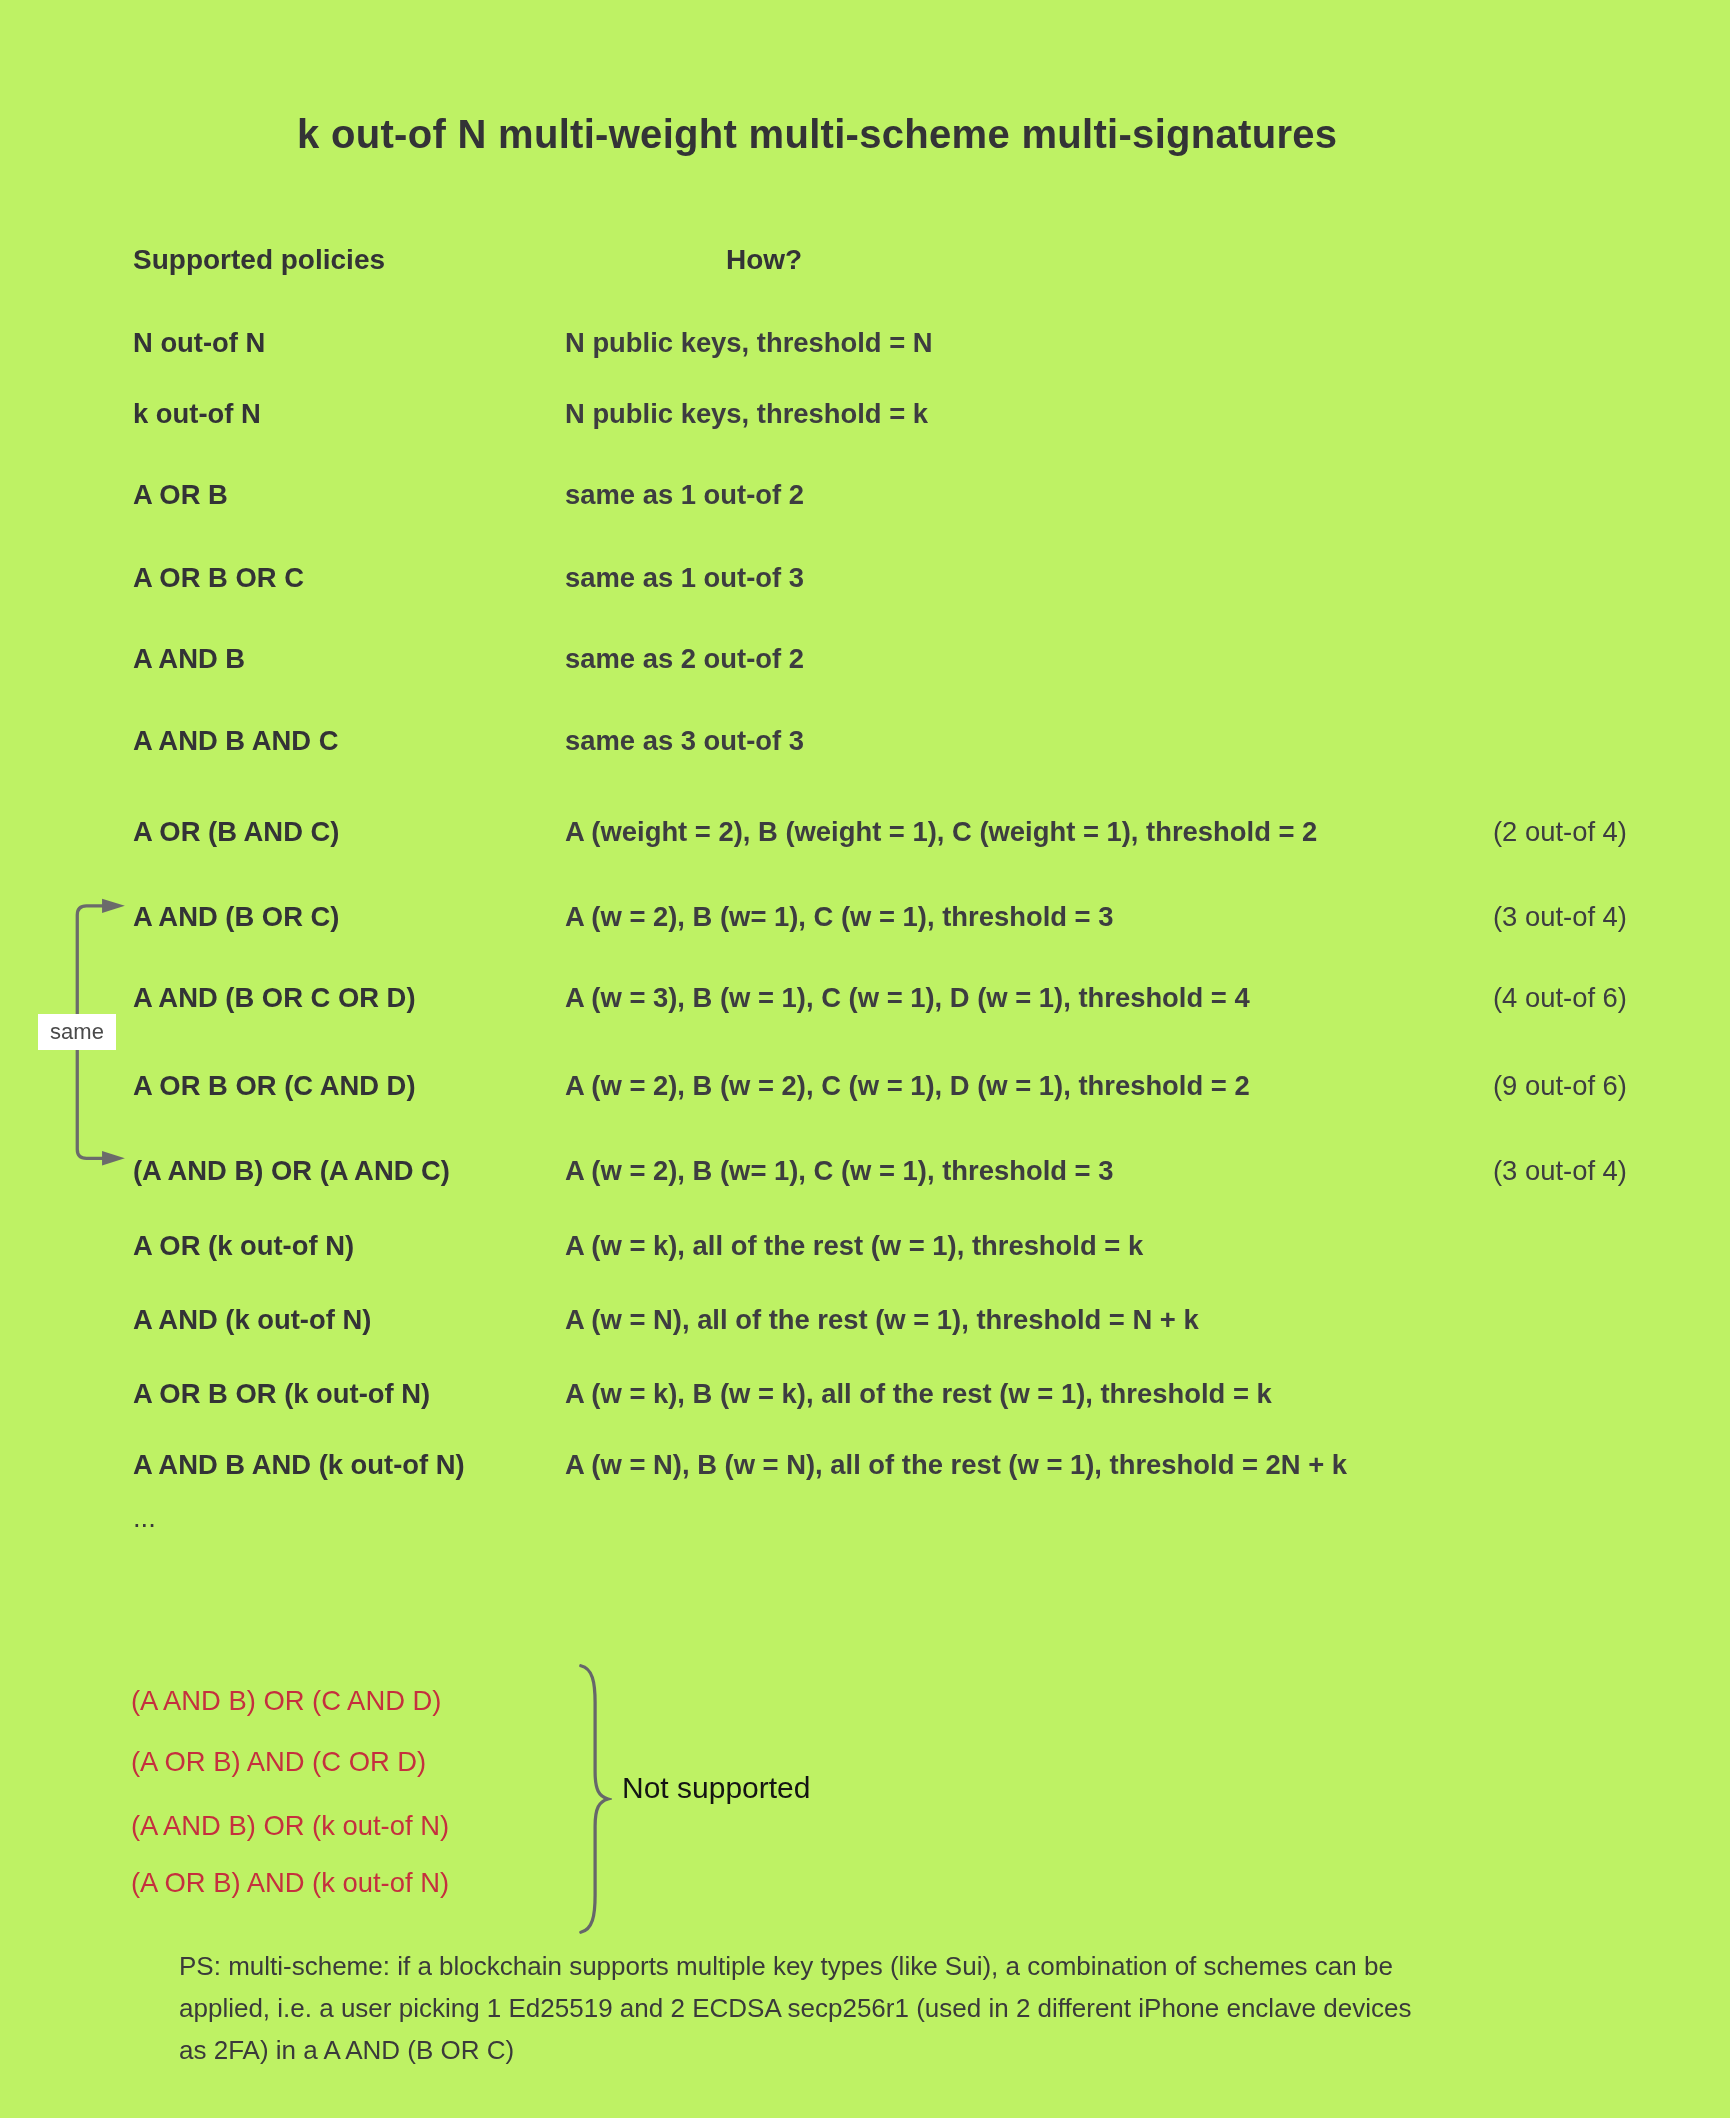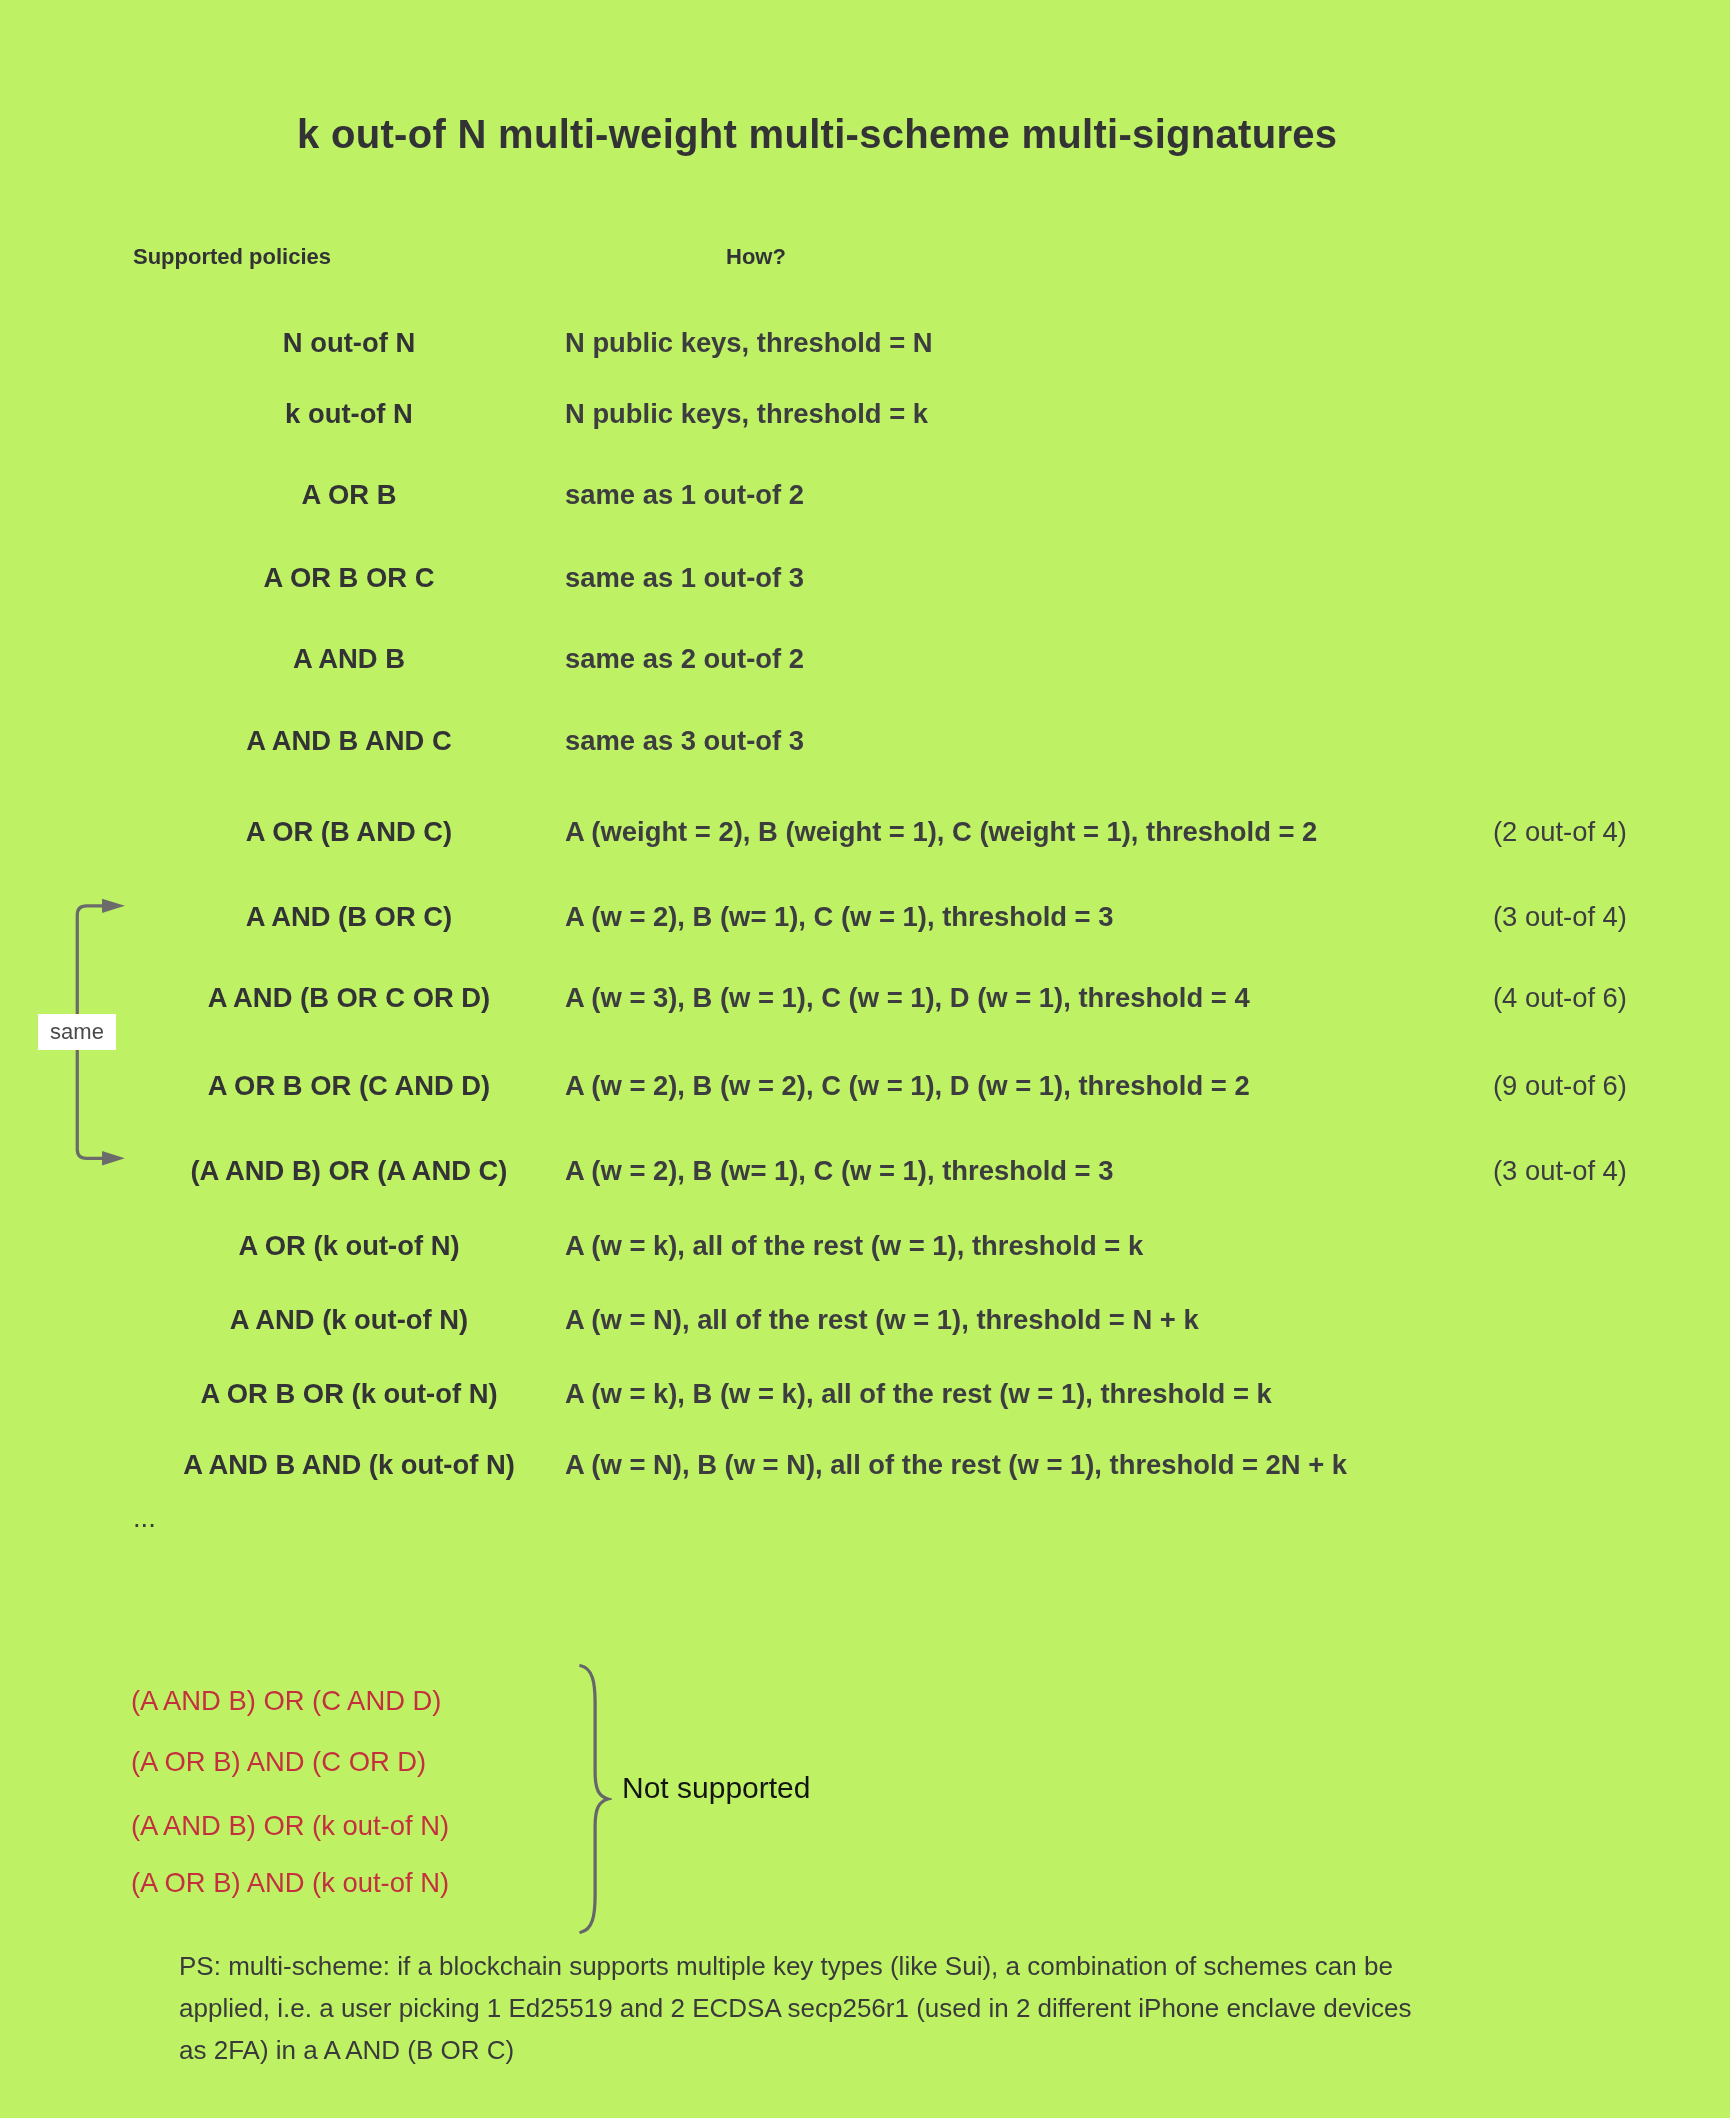--- a/index.html
+++ b/index.html
@@ -4,25 +4,25 @@
 <style>
   html,body{margin:0;padding:0;background:#ffffff;}
   .page{
     position:relative;width:1730px;height:2119px;background:#bef264;overflow:hidden;
     font-family:"Liberation Sans",sans-serif;color:#3a3a3a;
   }
   .title{
     position:absolute;left:297px;top:112px;font-size:40px;font-weight:700;color:#333336;
     letter-spacing:0.3px;white-space:nowrap;
   }
-  .col-head{position:absolute;top:244px;font-size:22px;font-weight:700;color:#333336;white-space:nowrap;}
+  .col-head{position:absolute;top:244px;font-size:28px;font-weight:700;color:#333336;white-space:nowrap;}
   .col-head.policies{left:133px;}
   .col-head.how{left:726px;}
   .row{position:absolute;left:133px;width:1535px;font-size:27.4px;white-space:nowrap;}
-  .row .policy{display:inline-block;width:432px;font-weight:700;color:#333336;vertical-align:baseline;text-align:center;}
+  .row .policy{display:inline-block;width:432px;font-weight:700;color:#333336;vertical-align:baseline;}
   .row .how{color:#3d3d40;font-weight:bold;}
   .row .note{position:absolute;left:1360px;top:0;color:#3d3d40;}
   .ellipsis{position:absolute;left:133px;top:1502px;font-size:27.4px;color:#3a3a3a;}
   .same-wrap{position:absolute;left:59px;top:888px;width:75px;height:294px;}
   .same-label{
     position:absolute;left:38px;top:1014px;width:78px;text-align:center;
     font-size:22px;color:#4a4a4a;background:#ffffff;padding:5.2px 0;
   }
   .red-heading{position:absolute;left:131px;top:1608px;font-size:28px;color:#c5303e;white-space:nowrap;}
   .red-item{position:absolute;left:131px;font-size:27.4px;color:#c5303e;white-space:nowrap;}

